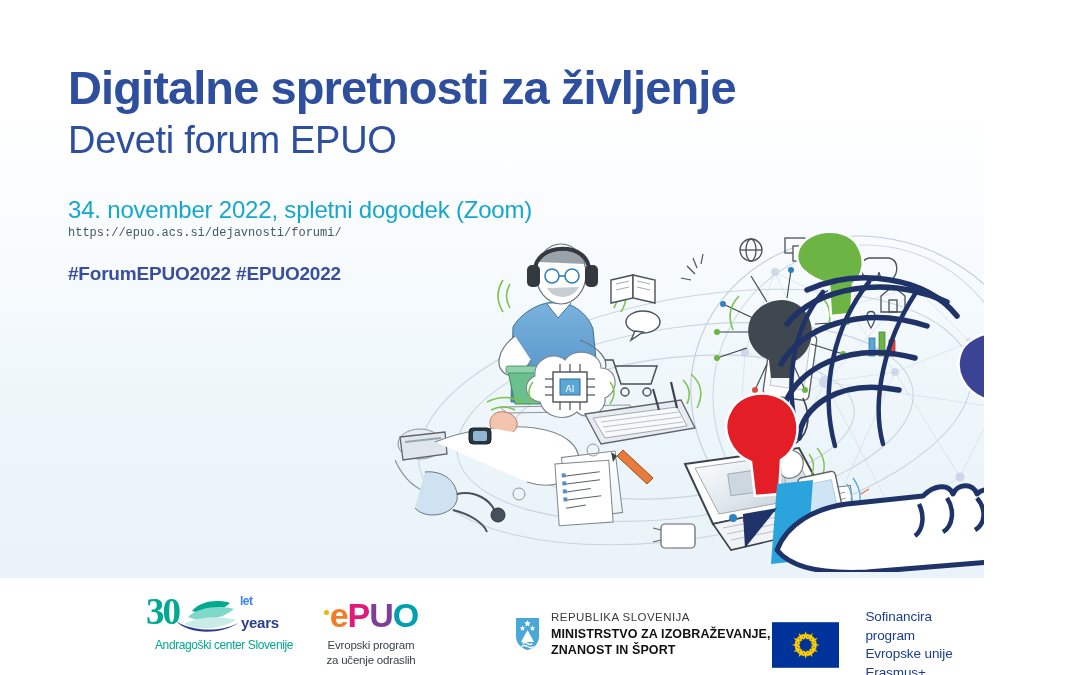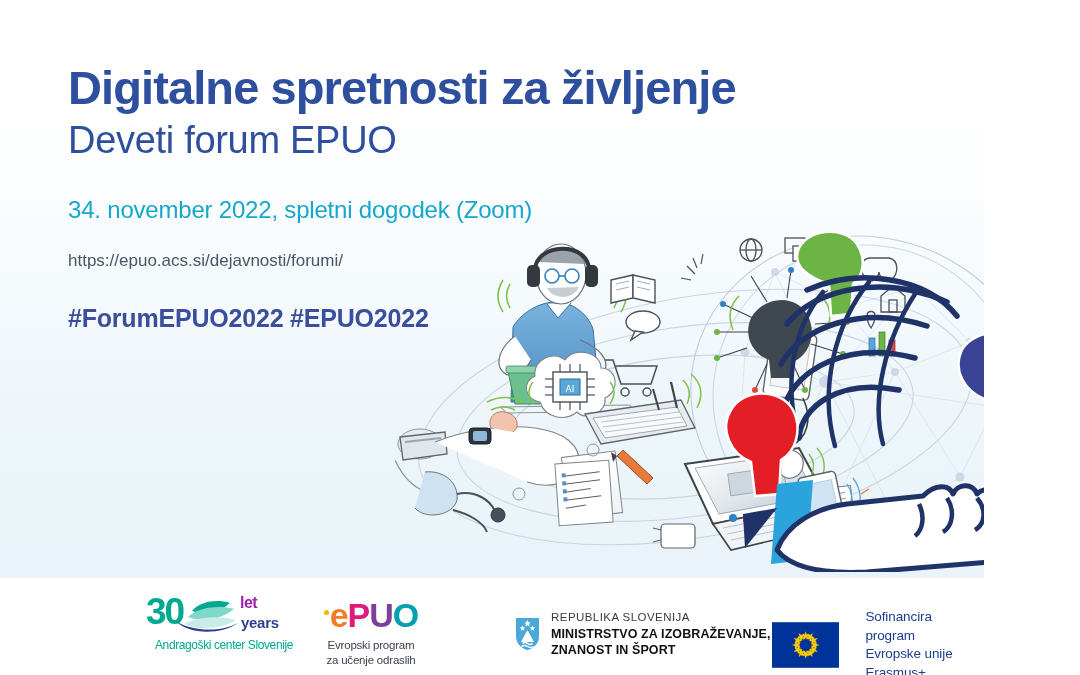--- a/index.html
+++ b/index.html
@@ -69,61 +69,60 @@
   .event-date {
     font-family:"Liberation Sans", sans-serif;
     font-size:24px;
     font-weight:normal;
     color:#17A6CC;
     letter-spacing:-0.2px;
     margin-top:32px;
     white-space:nowrap;
   }
   .event-url {
-    font-family:Liberation Sans, sans-serif;
-    font-size:17px;
+    font-family:Liberation Mono, monospace;
+    font-size:12px;
     font-weight:normal;
     color:#4A5664;
     line-height:1.55;
-    margin-top:24px;
   }
   .event-url div { white-space:nowrap; }
   .hashtags {
     font-family:"Liberation Sans", sans-serif;
-    font-size:25px;
+    font-size:19px;
     font-weight:bold;
     color:#3A4E9B;
     letter-spacing:-0.2px;
-    margin-top:30px;
+    margin-top:20px;
     white-space:nowrap;
   }
 
   
   .illustration {
     position:absolute;
     left:395px; top:232px;
     width:660px; height:340px;
   }
   .illustration svg { display:block; width:100%; height:100%; }
   .logo { position:absolute; }
 
   
   .logo-acs { left:140px; top:595px; width:168px; }
   .acs-top { position:relative; height:42px; }
   .acs-30 {
     position:absolute; left:6px; top:-2px;
-    font-family:Liberation Sans, sans-serif;
+    font-family:Liberation Serif, serif;
     font-size:37px; font-weight:bold; color:#00A98F;
     letter-spacing:-2px; line-height:1;
   }
   .acs-swoosh { position:absolute; left:34px; top:0px; width:66px; height:40px; }
   .acs-let {
     position:absolute; left:100px; top:0px;
     font-family:"Liberation Sans", sans-serif;
-    font-size:16px; font-weight:bold; color:#a21caf; line-height:1;
+    font-size:12px; font-weight:bold; color:#3b82f6; line-height:1;
     letter-spacing:-0.5px;
   }
   .acs-years {
     position:absolute; left:101px; top:20px;
     font-family:"Liberation Sans", sans-serif;
     font-size:15px; font-weight:bold; color:#2E3E8F; line-height:1;
     letter-spacing:-0.3px;
   }
   .acs-name {
     font-family:"Liberation Sans", sans-serif;

